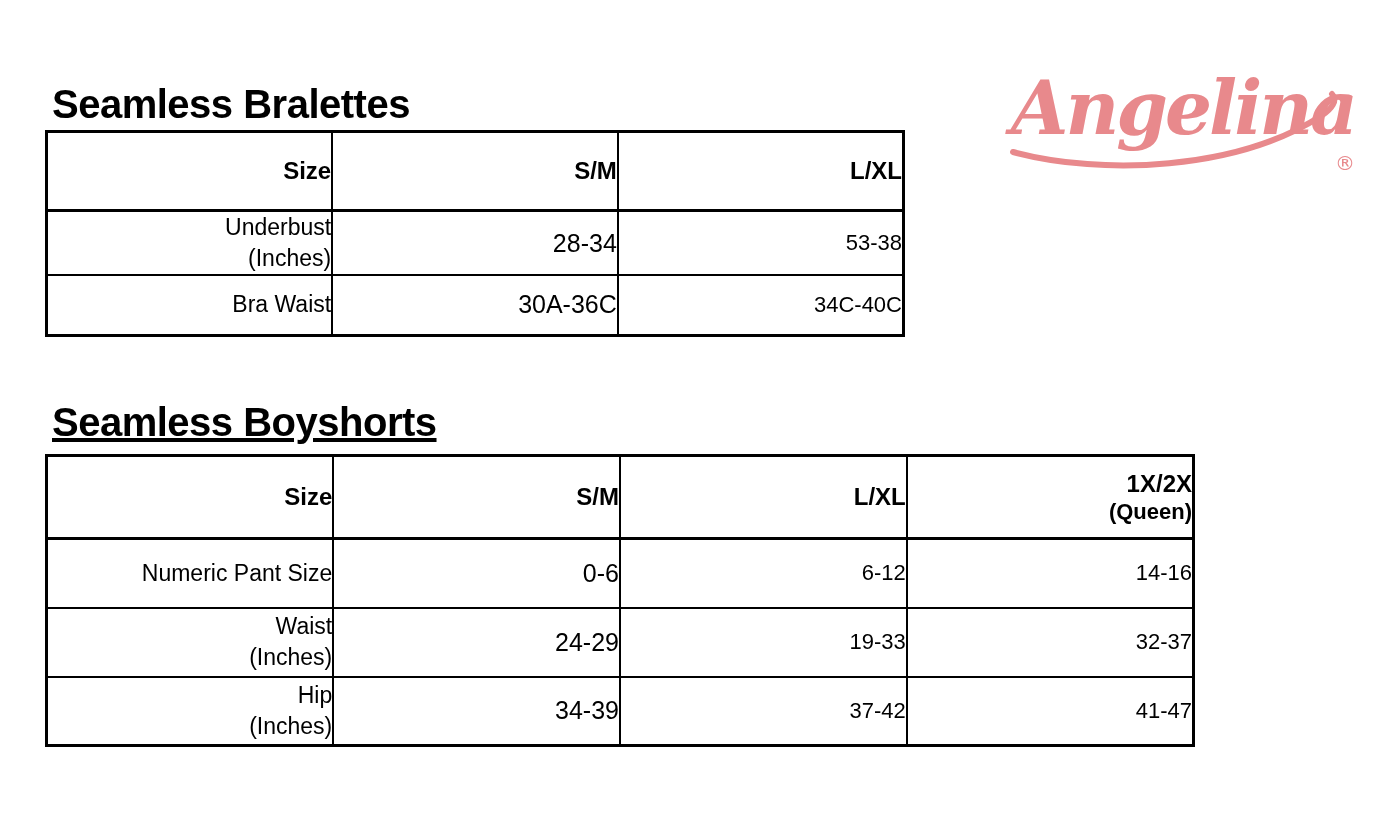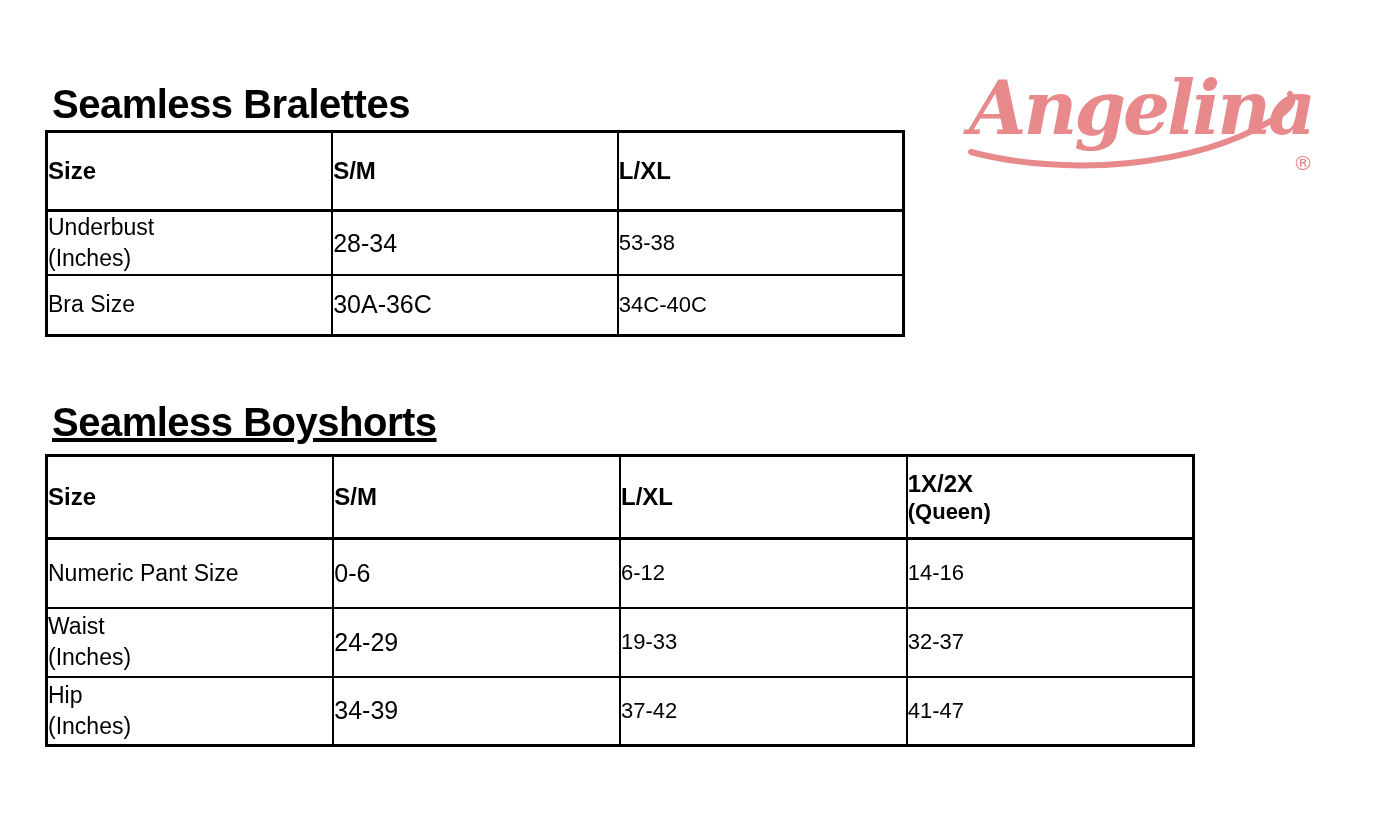--- a/index.html
+++ b/index.html
@@ -35,21 +35,21 @@
     border-collapse: collapse;
     table-layout: fixed;
     background: #ffffff;
     border: 3px solid #000000;
   }
   .table-bralettes { left: 45px; top: 130px; width: 860px; }
   .table-boyshorts { left: 45px; top: 454px; width: 1150px; }
 
   .sizing-table th, .sizing-table td {
     border: 2px solid #000000;
-    text-align: left;
+    text-align: right;
     vertical-align: middle;
     padding: 0;
     margin-left: 28px;
   }
   .sizing-table thead th {
     border-bottom: 3px solid #000000;
   }
   .table-bralettes tr.header-row { height: 79px; }
   .table-bralettes tr.body-row   { height: 60px; }
   .table-boyshorts tr.header-row { height: 83px; }
@@ -68,21 +68,21 @@
   .l-main, .l-sub {
     font-size: 23px;
     font-weight: 400;
     line-height: 1.35;
   }
   .val-lg { font-size: 25px; font-weight: 400; }
   .val-md { font-size: 22px; font-weight: 400; }
 
   .brand-logo {
     position: absolute;
-    left: 943px;
+    left: 985px;
     top: 50px;
     width: 390px;
     height: 130px;
   }
   .logo-text {
     font-family: "DejaVu Serif", serif;
     font-style: italic;
     font-weight: bold;
     font-size: 74px;
     letter-spacing: -3px;
@@ -128,21 +128,21 @@
         </td>
         <td>
           <span class="val-lg">28-34</span>
         </td>
         <td>
           <span class="val-md">53-38</span>
         </td>
       </tr>
       <tr class="body-row">
         <td>
-          <div class="l-main">Bra Size</div>
+          <div class="l-main">Bra Waist</div>
           <div class="l-sub"></div>
         </td>
         <td>
           <span class="val-lg">30A-36C</span>
         </td>
         <td>
           <span class="val-md">34C-40C</span>
         </td>
       </tr>
     </tbody>

